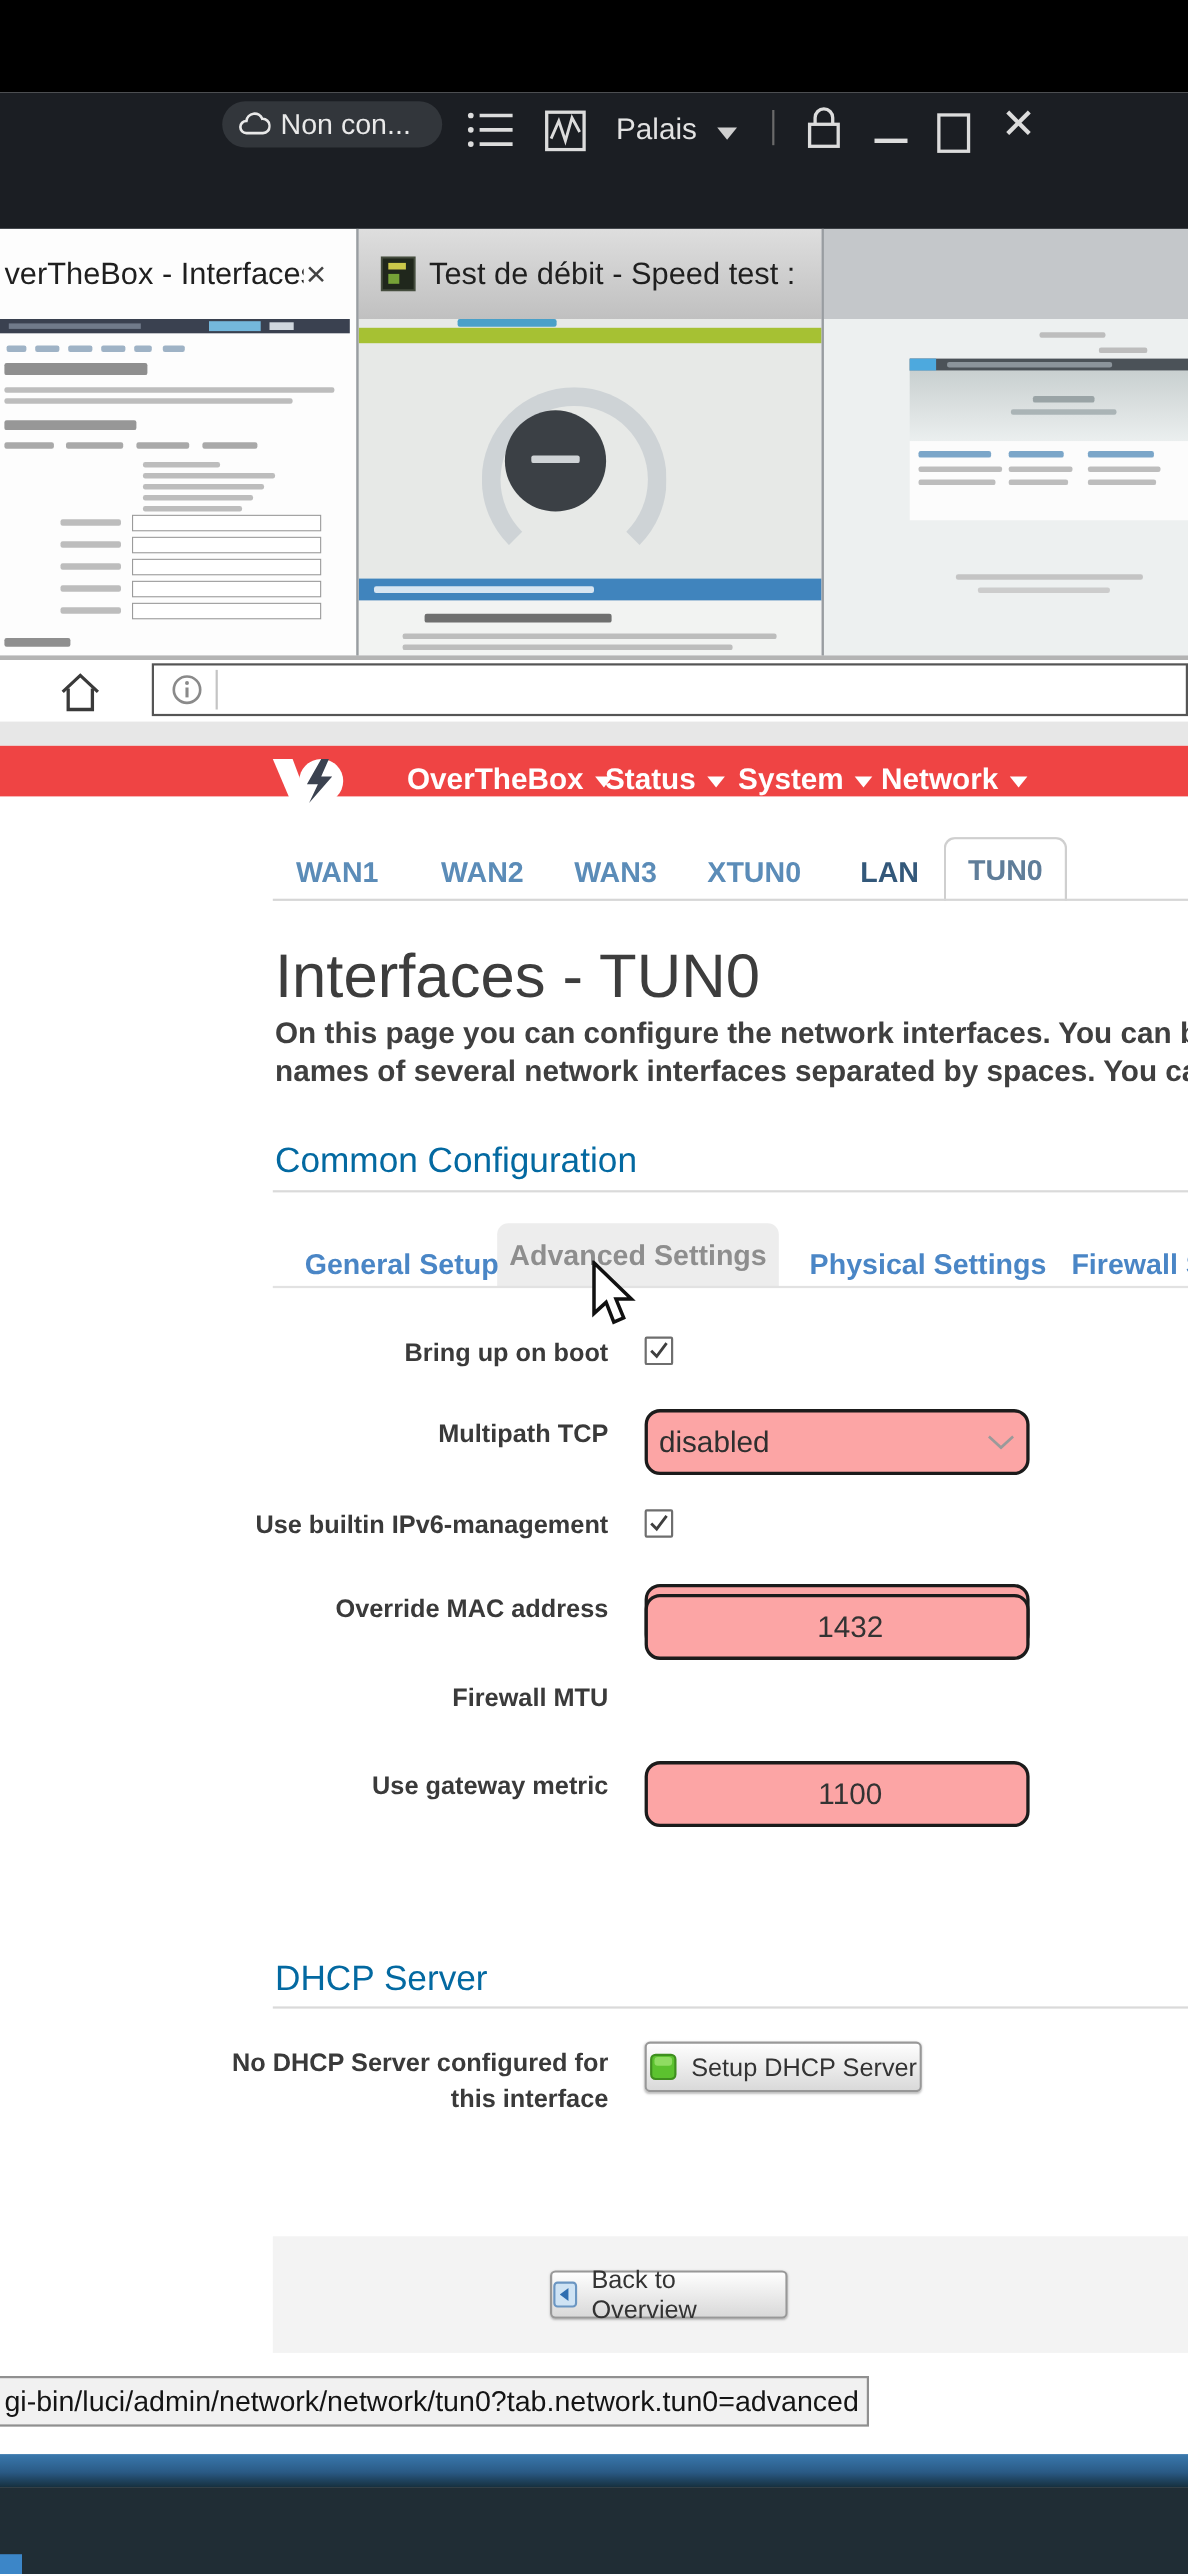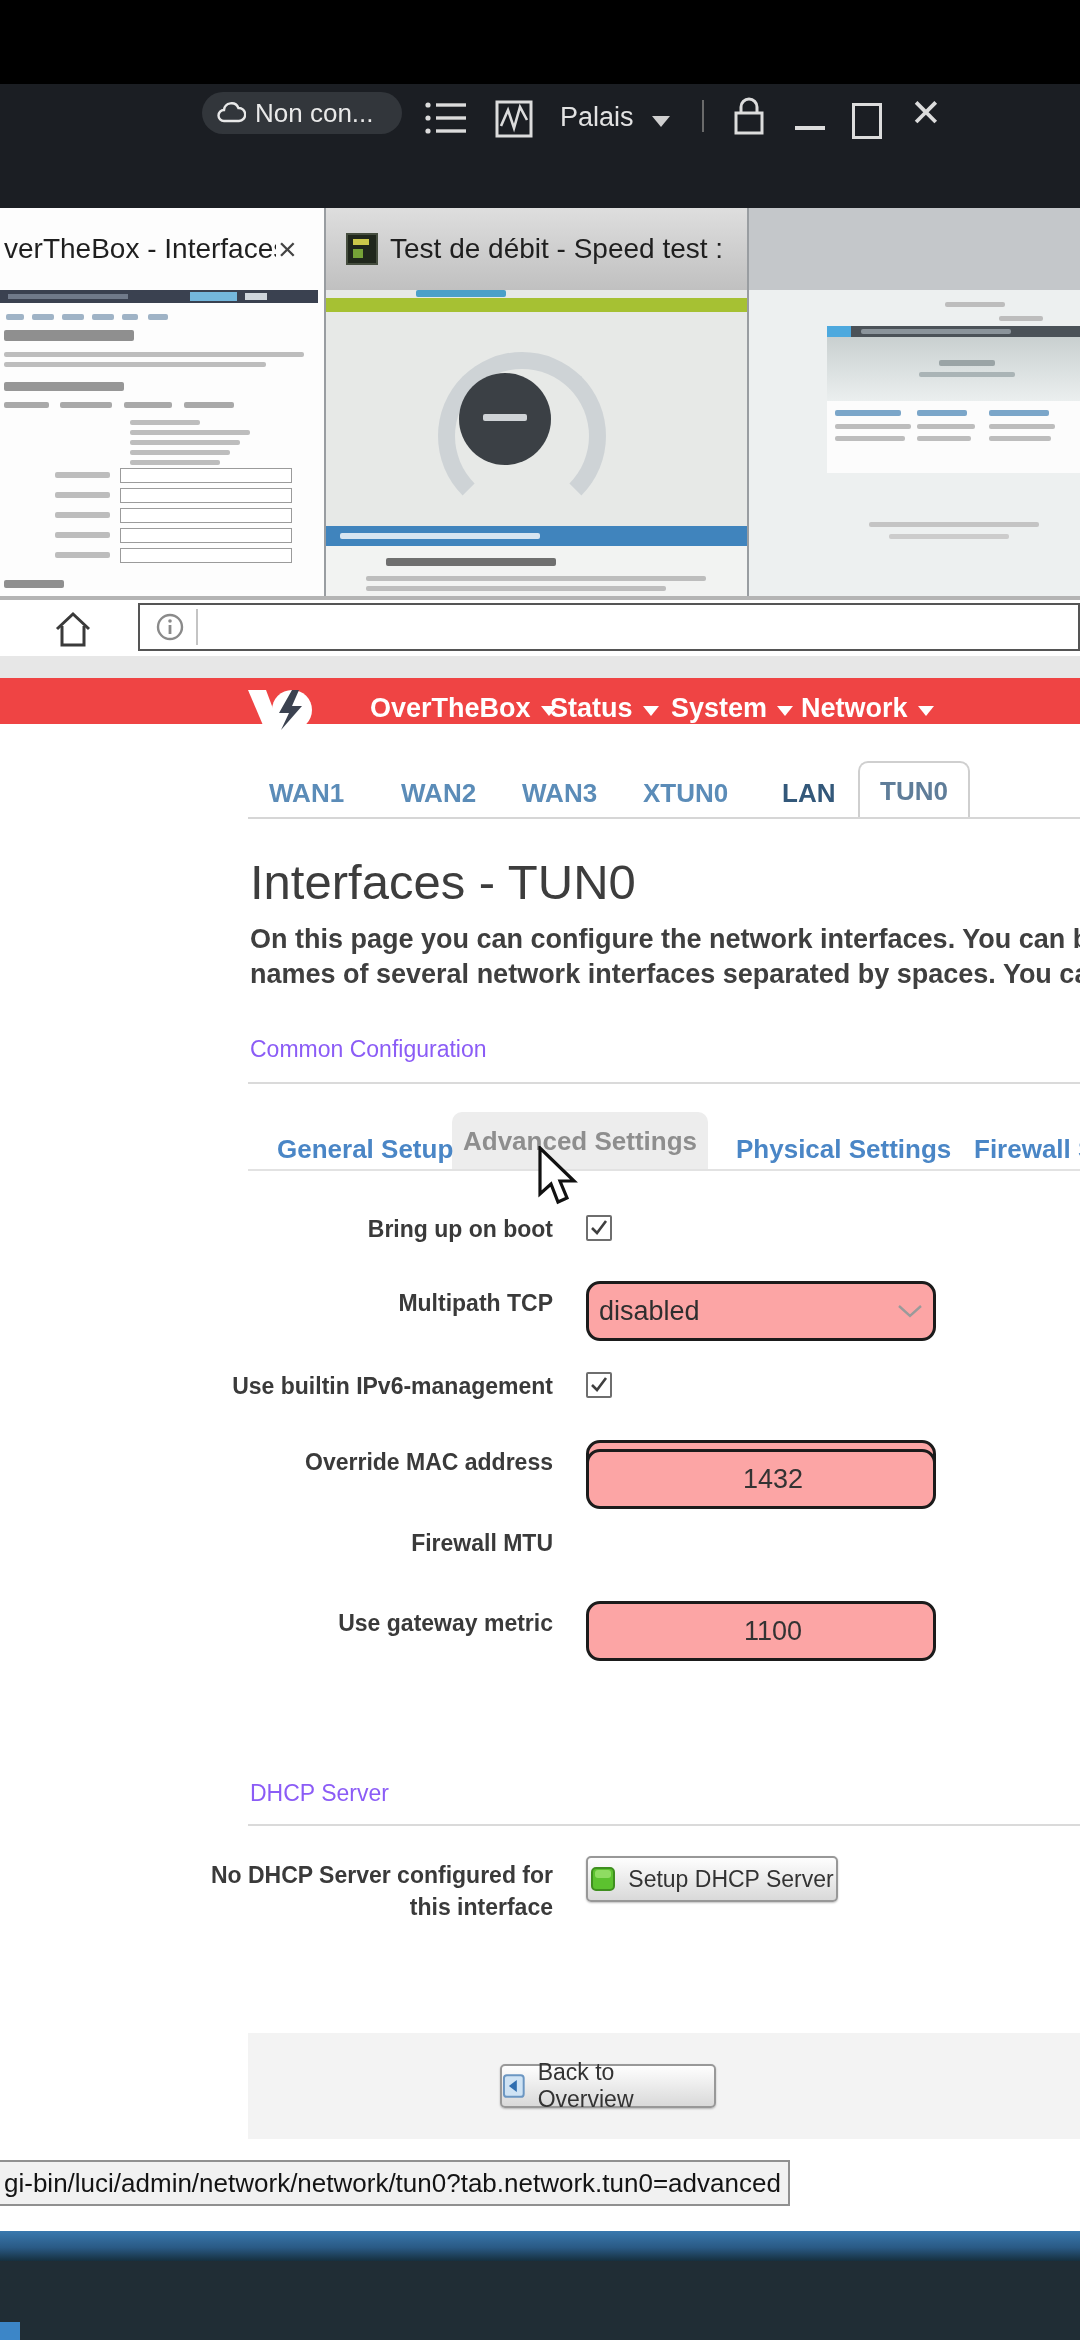--- a/index.html
+++ b/index.html
@@ -47,25 +47,25 @@
            border-top:10px solid #fff;margin-top:4px;}
   
   .iftab{position:absolute;top:778px;font-size:26px;font-weight:600;color:#5b8cb8;white-space:nowrap;}
   .iftab.lan{color:#33587a;}
   .iftab-underline{left:248px;top:817px;width:832px;height:2px;background:#d6d6d6;}
   .iftab-active-box{left:858px;top:761px;width:112px;height:58px;background:#fff;
                     border:2px solid #cfcfcf;border-bottom:none;border-radius:10px 10px 0 0;
                     box-sizing:border-box;display:flex;align-items:center;justify-content:center;
                     font-size:26px;font-weight:600;color:#5f7d99;}
   
-  .h1{left:250px;top:854px;font-size:49px;color:#3d3d3d;font-weight:500;}
+  .h1{left:250px;top:854px;font-size:56px;color:#3d3d3d;font-weight:500;}
   .desc{left:250px;top:922px;width:830px;font-size:27px;font-weight:600;color:#3f3f3f;
         line-height:35px;}
   .desc div{white-space:nowrap;overflow:hidden;}
-  .h2{font-size:23px;color:#8b5cf6;font-weight:500;text-align:center;}
+  .h2{font-size:32px;color:#0369a1;font-weight:500;text-align:center;}
   .hrule{height:2px;background:#dadada;}
   .subtab{position:absolute;top:1134px;font-size:26px;font-weight:600;color:#4a86c6;white-space:nowrap;}
   .subtab-active-box{left:452px;top:1112px;width:256px;height:59px;background:#ededed;
                      border-radius:10px 10px 0 0;display:flex;align-items:center;justify-content:center;
                      font-size:26px;font-weight:600;color:#8e8e8e;}
   .subtab-underline{left:248px;top:1169px;width:832px;height:2px;background:#e2e2e2;}
   .flabel{position:absolute;left:198px;width:355px;text-align:right;font-size:23px;font-weight:bold;
           color:#3a3a3a;}
   .checkbox{position:absolute;left:586px;width:26px;height:26px;background:#fff;
             border:2px solid #6e6e6e;border-radius:2px;box-sizing:border-box;}

